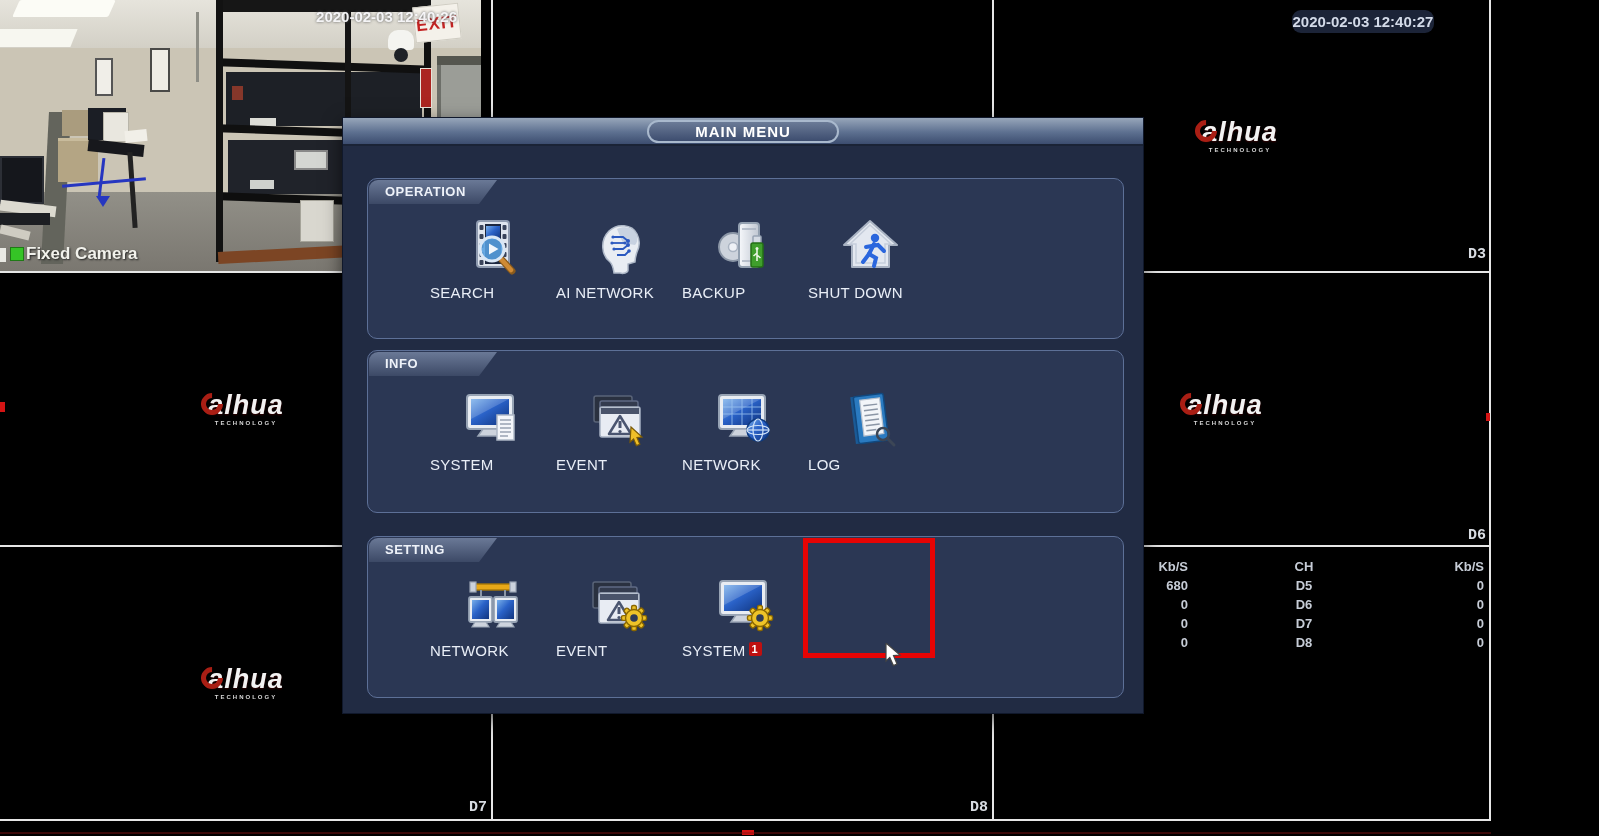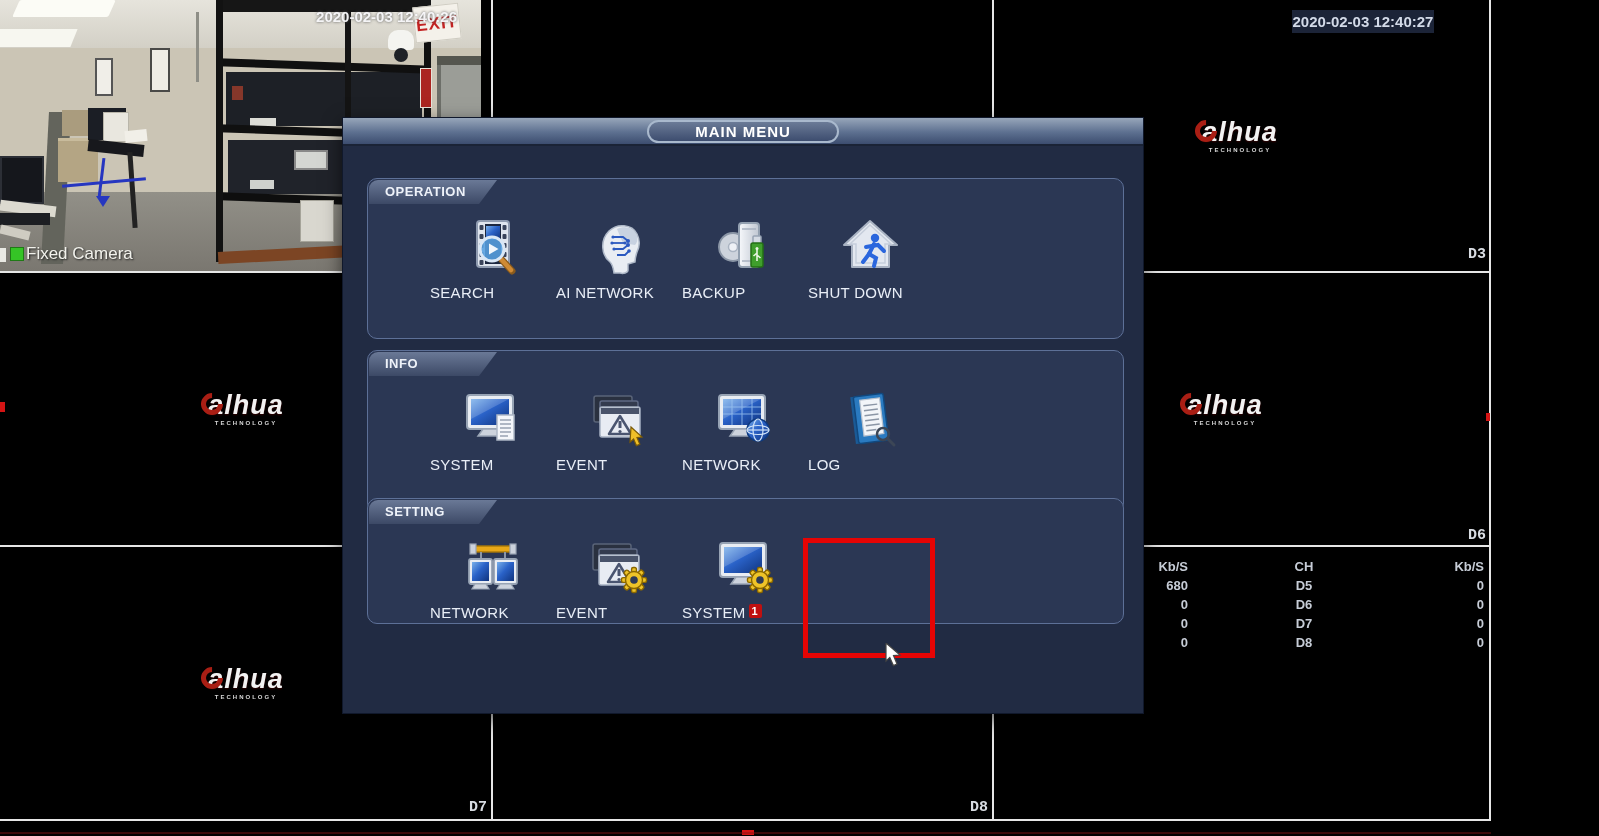--- a/index.html
+++ b/index.html
@@ -23,21 +23,21 @@
   .dahua{position:absolute;width:150px;text-align:center;z-index:2;}
   .dh-word{position:relative;display:inline-block;color:#f2f2f2;font-weight:bold;font-style:italic;
            font-size:27px;letter-spacing:1px;line-height:27px;text-shadow:0 1px 2px #300;}
   .dh-ring{position:absolute;left:-7px;top:1px;width:22px;height:22px;border:5px solid #a91e14;
            border-right-color:transparent;border-radius:50%;transform:rotate(-45deg);}
   .dh-sub{color:#d8d8d8;font-size:6px;letter-spacing:2px;margin-top:1px;font-weight:bold;}
 
   
   .osd-clock{position:absolute;left:1292px;top:10px;width:142px;height:23px;background:#1c2438;
              color:#d3dae8;font-size:15px;font-weight:bold;text-align:center;line-height:23px;
-             border-radius:0;z-index:4;}
+             border-radius:9px;z-index:4;}
 
   
   .bitrate{position:absolute;left:1146px;top:557px;width:338px;z-index:2;
            color:#c6ccd6;font-size:13px;font-weight:bold;}
   .bitrate .brow{display:grid;grid-template-columns:42px 1fr 64px;height:19px;line-height:19px;}
   .bitrate .c1{text-align:right;}
   .bitrate .c2{text-align:center;}
   .bitrate .c3{text-align:right;}
 
   
@@ -86,21 +86,21 @@
   .sc-redsign{left:420px;top:68px;width:12px;height:40px;background:#ab2520;border:1px solid #e8e4da;}
   .sc-exit{left:414px;top:5px;width:46px;height:36px;background:#f4f1ea;border:1px solid #cfccc2;
            transform:rotate(-6deg);color:#c32222;font-weight:bold;font-size:17px;text-align:center;
            line-height:36px;letter-spacing:1px;}
   .sc-bline{left:62px;top:181px;width:84px;height:3px;background:#2636c0;transform:rotate(-5deg);}
   .sc-bstem{left:100px;top:158px;width:3px;height:40px;background:#2636c0;transform:rotate(7deg);}
   .sc-bhead{left:96px;top:196px;width:0;height:0;border-left:7px solid transparent;
             border-right:7px solid transparent;border-top:11px solid #2636c0;}
   .cam1-ts{right:24px;top:8px;width:220px;text-align:right;color:rgba(250,250,252,.95);
            font-size:15px;font-weight:bold;text-shadow:0 0 3px #555;z-index:6;}
-  .cam1-name{left:10px;top:244px;color:#f2f2ec;font-size:17px;font-weight:normal;
+  .cam1-name{left:10px;top:244px;color:#f2f2ec;font-size:17px;font-weight:bold;
              text-shadow:1px 1px 2px #222;z-index:6;display:flex;align-items:center;}
   .cam1-rec{display:inline-block;width:14px;height:14px;background:#35c426;margin-right:2px;
             border:1px solid #1f7a16;}
   .cam1-cut{left:0;top:248px;width:6px;height:14px;background:#e9e9e3;z-index:6;}
 
   
   .menu{position:absolute;left:343px;top:118px;width:800px;height:595px;background:#212b43;
         z-index:10;box-shadow:0 0 0 1px #10182b,0 6px 18px rgba(0,0,0,.65);}
   .menu-titlebar{position:absolute;left:0;top:0;width:100%;height:28px;
         background:linear-gradient(#97a6ba,#5d7090 55%,#3c4d6f);border-bottom:2px solid #1a2336;}
@@ -440,21 +440,21 @@
                 </g>
             </g>
             <circle cx="44" cy="47" r="6" fill="none" stroke="#3c4656" stroke-width="2.5"></circle>
             <line x1="48.5" y1="51.5" x2="55" y2="58" stroke="#3c4656" stroke-width="3" stroke-linecap="round"></line>
           </svg>
           <div class="mlabel">LOG</div>
         </div>
       </div>
     </div>
 
-    <div class="group" style="top:380px;height:126px">
+    <div class="group" style="top:418px;height:162px">
       <div class="group-tab">SETTING</div>
       <div class="items">
         <div class="mitem">
           <svg width="64" height="64" viewBox="0 0 64 64">
             <rect x="13" y="11" width="38" height="6" fill="#e8a818" stroke="#a87808" stroke-width="1.4"></rect>
             <rect x="9" y="9" width="6" height="10" fill="#ccd2dc" stroke="#98a2b2" stroke-width="1.2"></rect>
             <rect x="49" y="9" width="6" height="10" fill="#ccd2dc" stroke="#98a2b2" stroke-width="1.2"></rect>
             <line x1="20" y1="17" x2="20" y2="24" stroke="#8b96a6" stroke-width="2"></line>
             <line x1="44" y1="17" x2="44" y2="24" stroke="#8b96a6" stroke-width="2"></line>
             <g>

